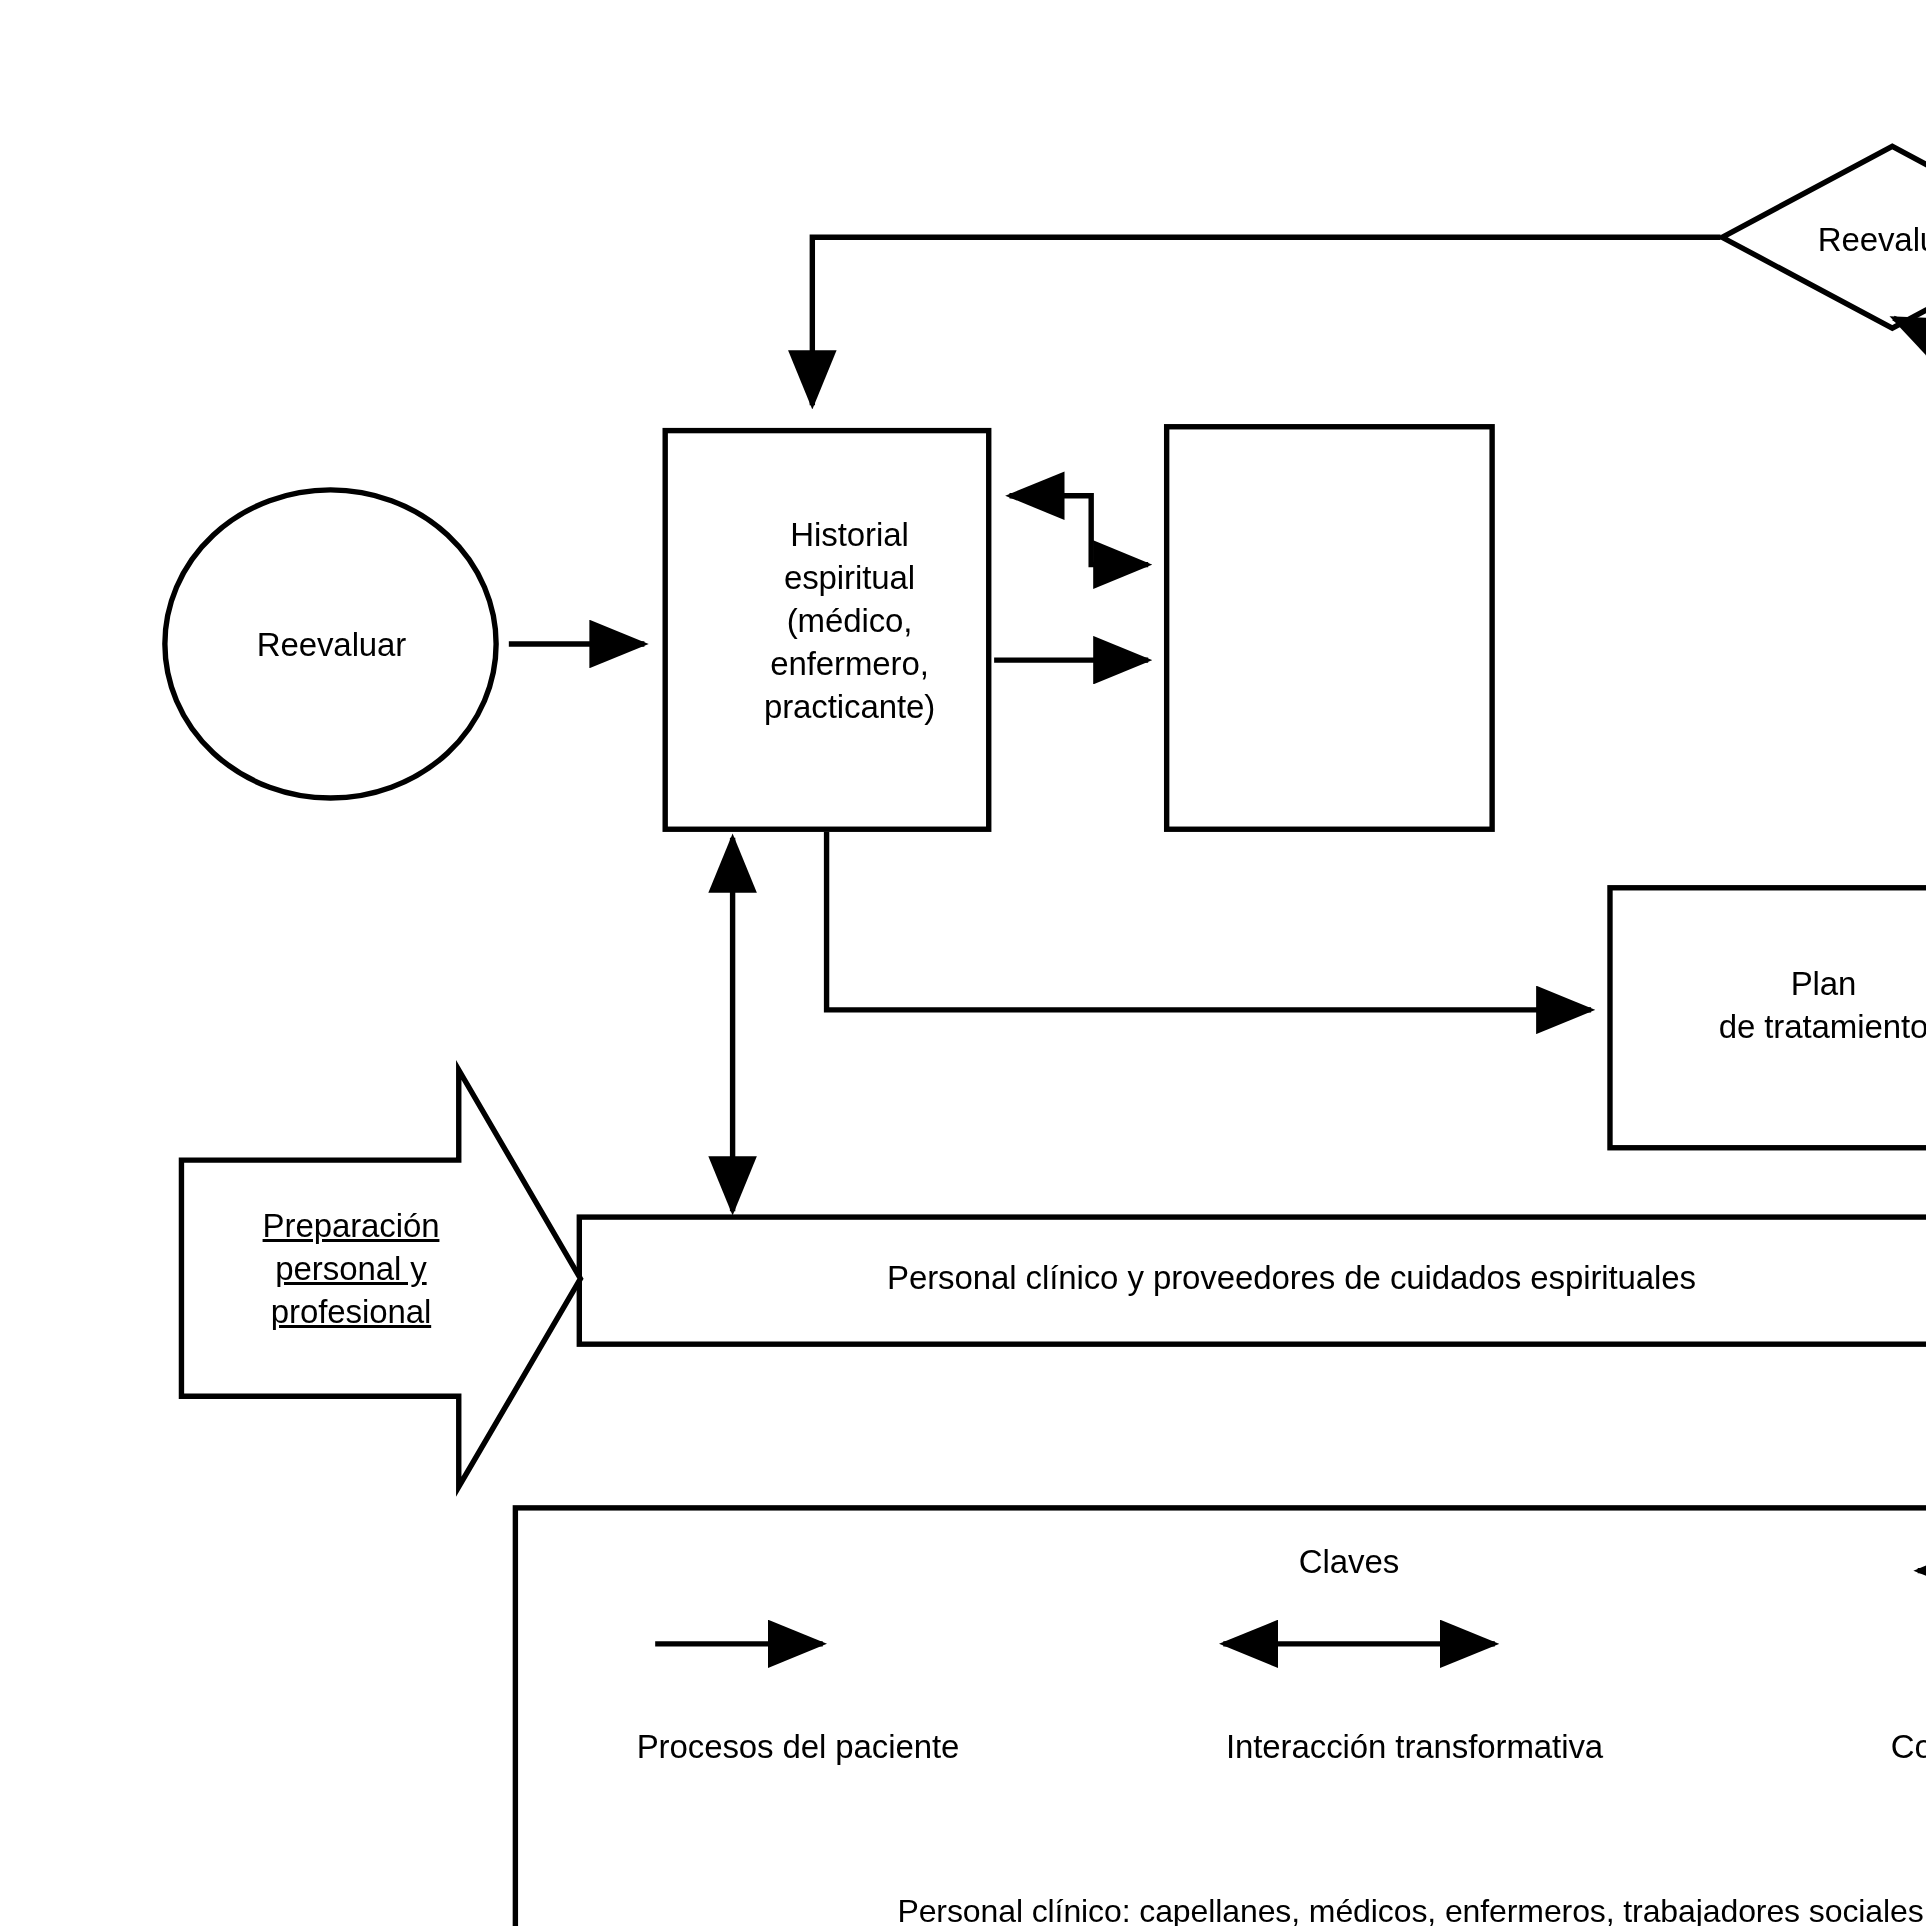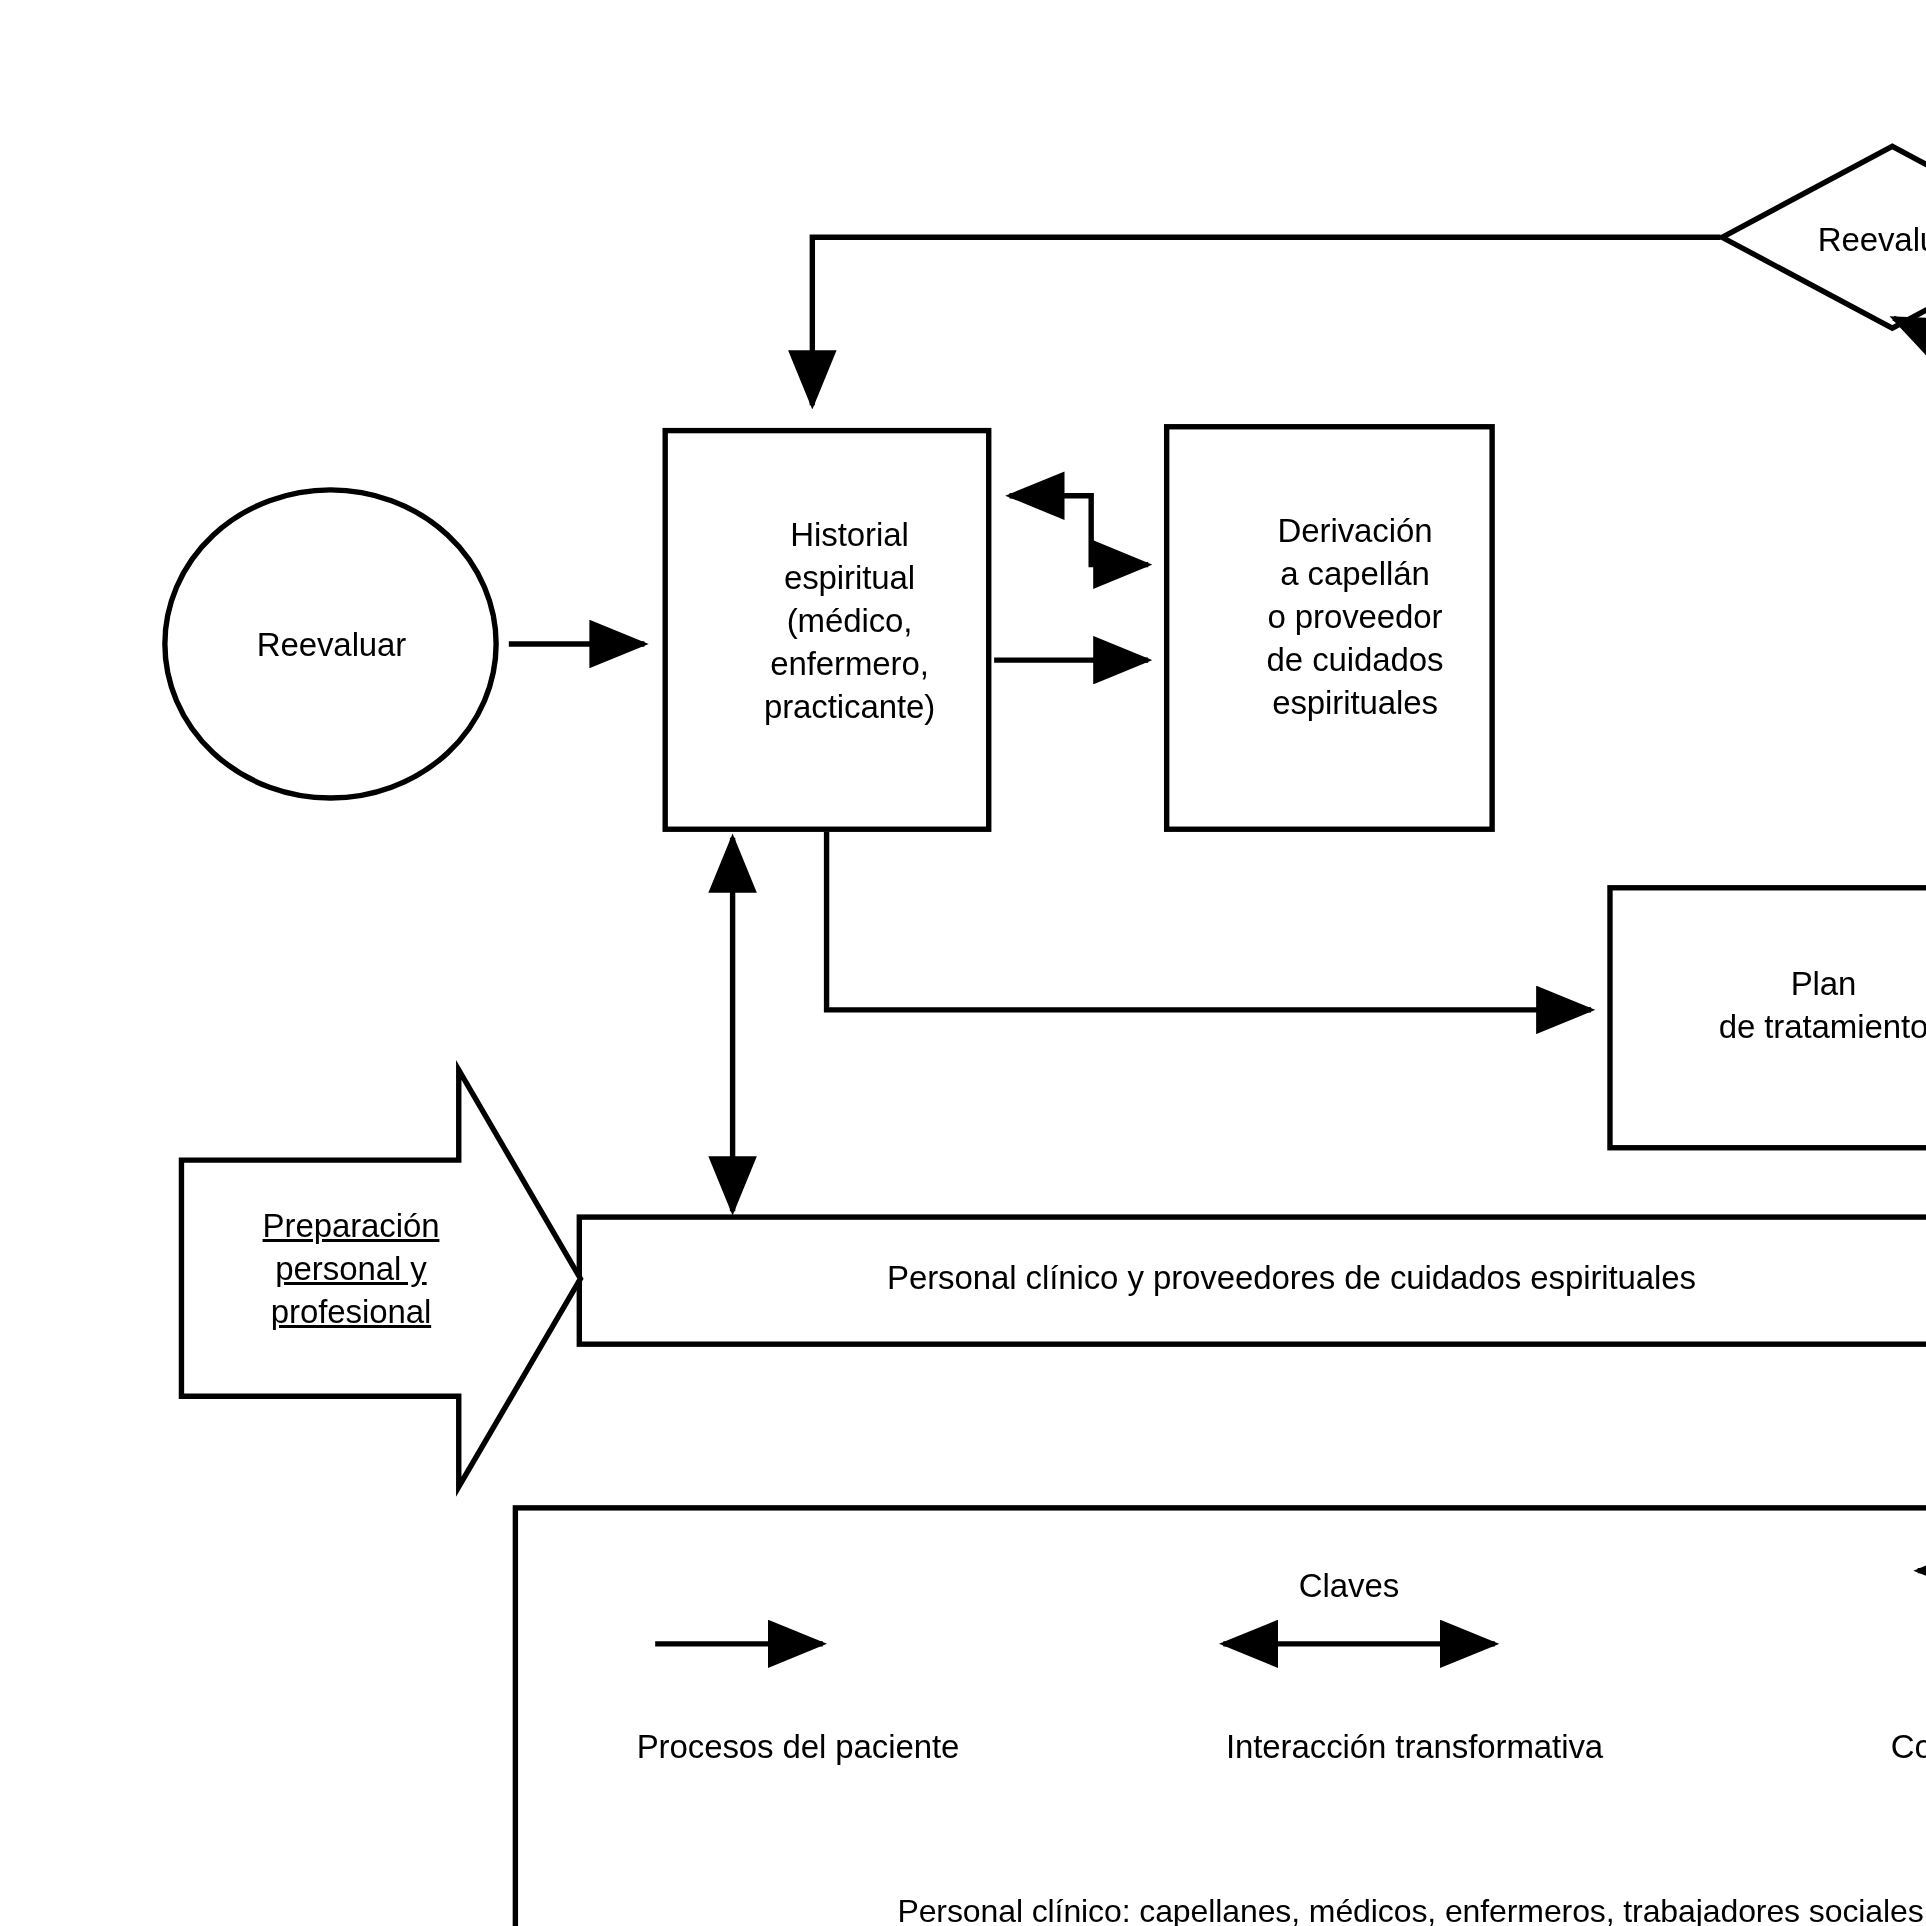--- a/index.html
+++ b/index.html
@@ -122,38 +122,33 @@
   </svg>
 
   <div class="lbl lbl-center" style="left:216px; top:624px; width:231px;">Reevaluar</div>
 
   <div class="lbl lbl-left" style="left:703px; top:514px; width:293px;">Historial
 espiritual
 (médico,
 enfermero,
 practicante)</div>
 
-  <div class="lbl lbl-left" style="left:1205px; top:510px; width:300px;">Derivación
-a capellán
-o proveedor
-de cuidados
-espirituales</div>
 
   <div class="lbl lbl-center" style="left:1769px; top:219px; width:247px;">Reevaluar</div>
 
   <div class="lbl lbl-left" style="left:1650px; top:963px; width:347px;">Plan
 de tratamiento</div>
 
   <div class="lbl lbl-center" style="left:598px; top:1257px; width:1387px;">Personal clínico y proveedores de cuidados espirituales</div>
 
   <div class="lbl lbl-left" style="left:216px; top:1205px; width:270px;text-decoration:underline;">Preparación
 personal y
 profesional</div>
 
-  <div class="lbl lbl-center" style="left:1214px; top:1541px; width:270px;margin-top:24px;">Claves</div>
+  <div class="lbl lbl-center" style="left:1214px; top:1541px; width:270px;">Claves</div>
 
   <div class="lbl lbl-left" style="left:1145px; top:1726px; width:539px;">Interacción transformativa</div>
 
   <div class="lbl lbl-left" style="left:567px; top:1726px; width:462px;">Procesos del paciente</div>
 
   <div class="lbl lbl-left" style="left:1815px; top:1726px; width:578px;">Colaboración interprofesional</div>
 
   <div class="lbl lbl-left small-note" style="left:563px; top:1890px; width:1695px;">Personal clínico: capellanes, médicos, enfermeros, trabajadores sociales</div>
 
 </div>

